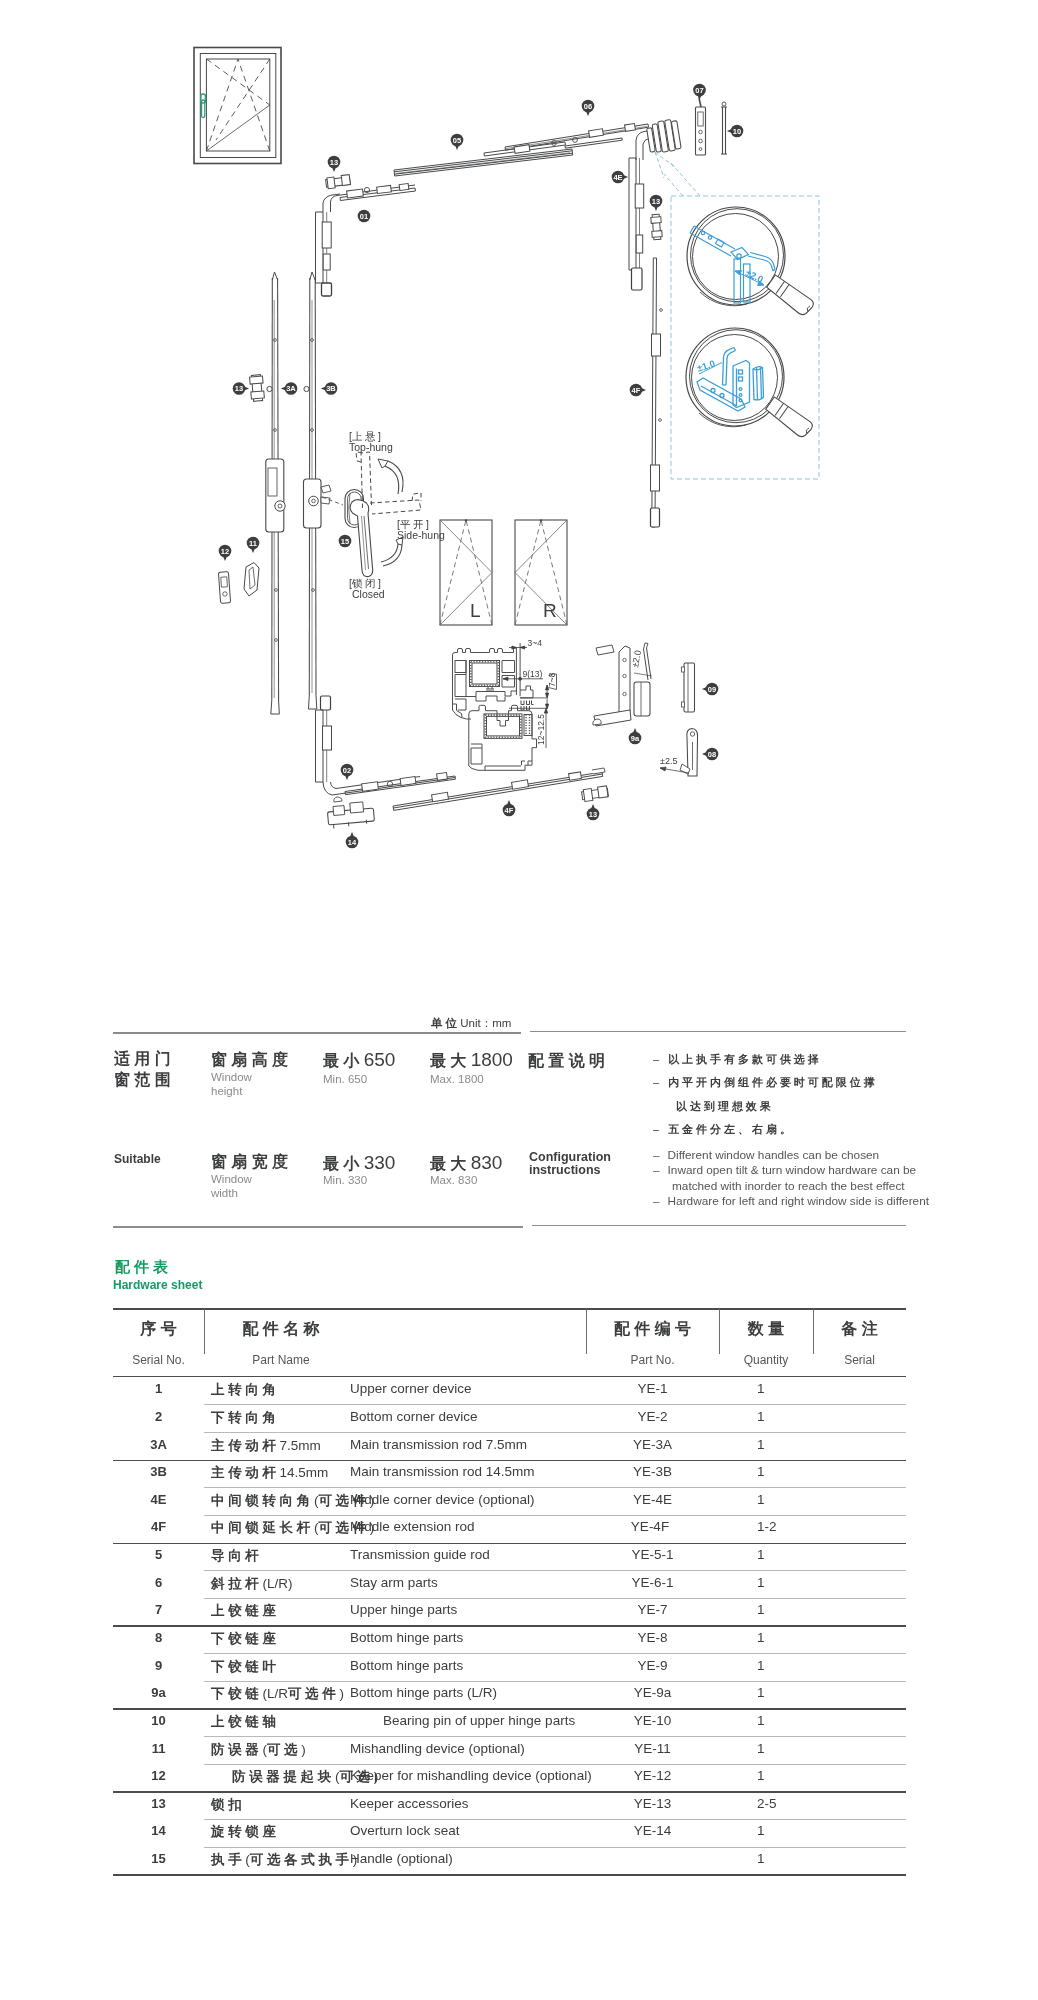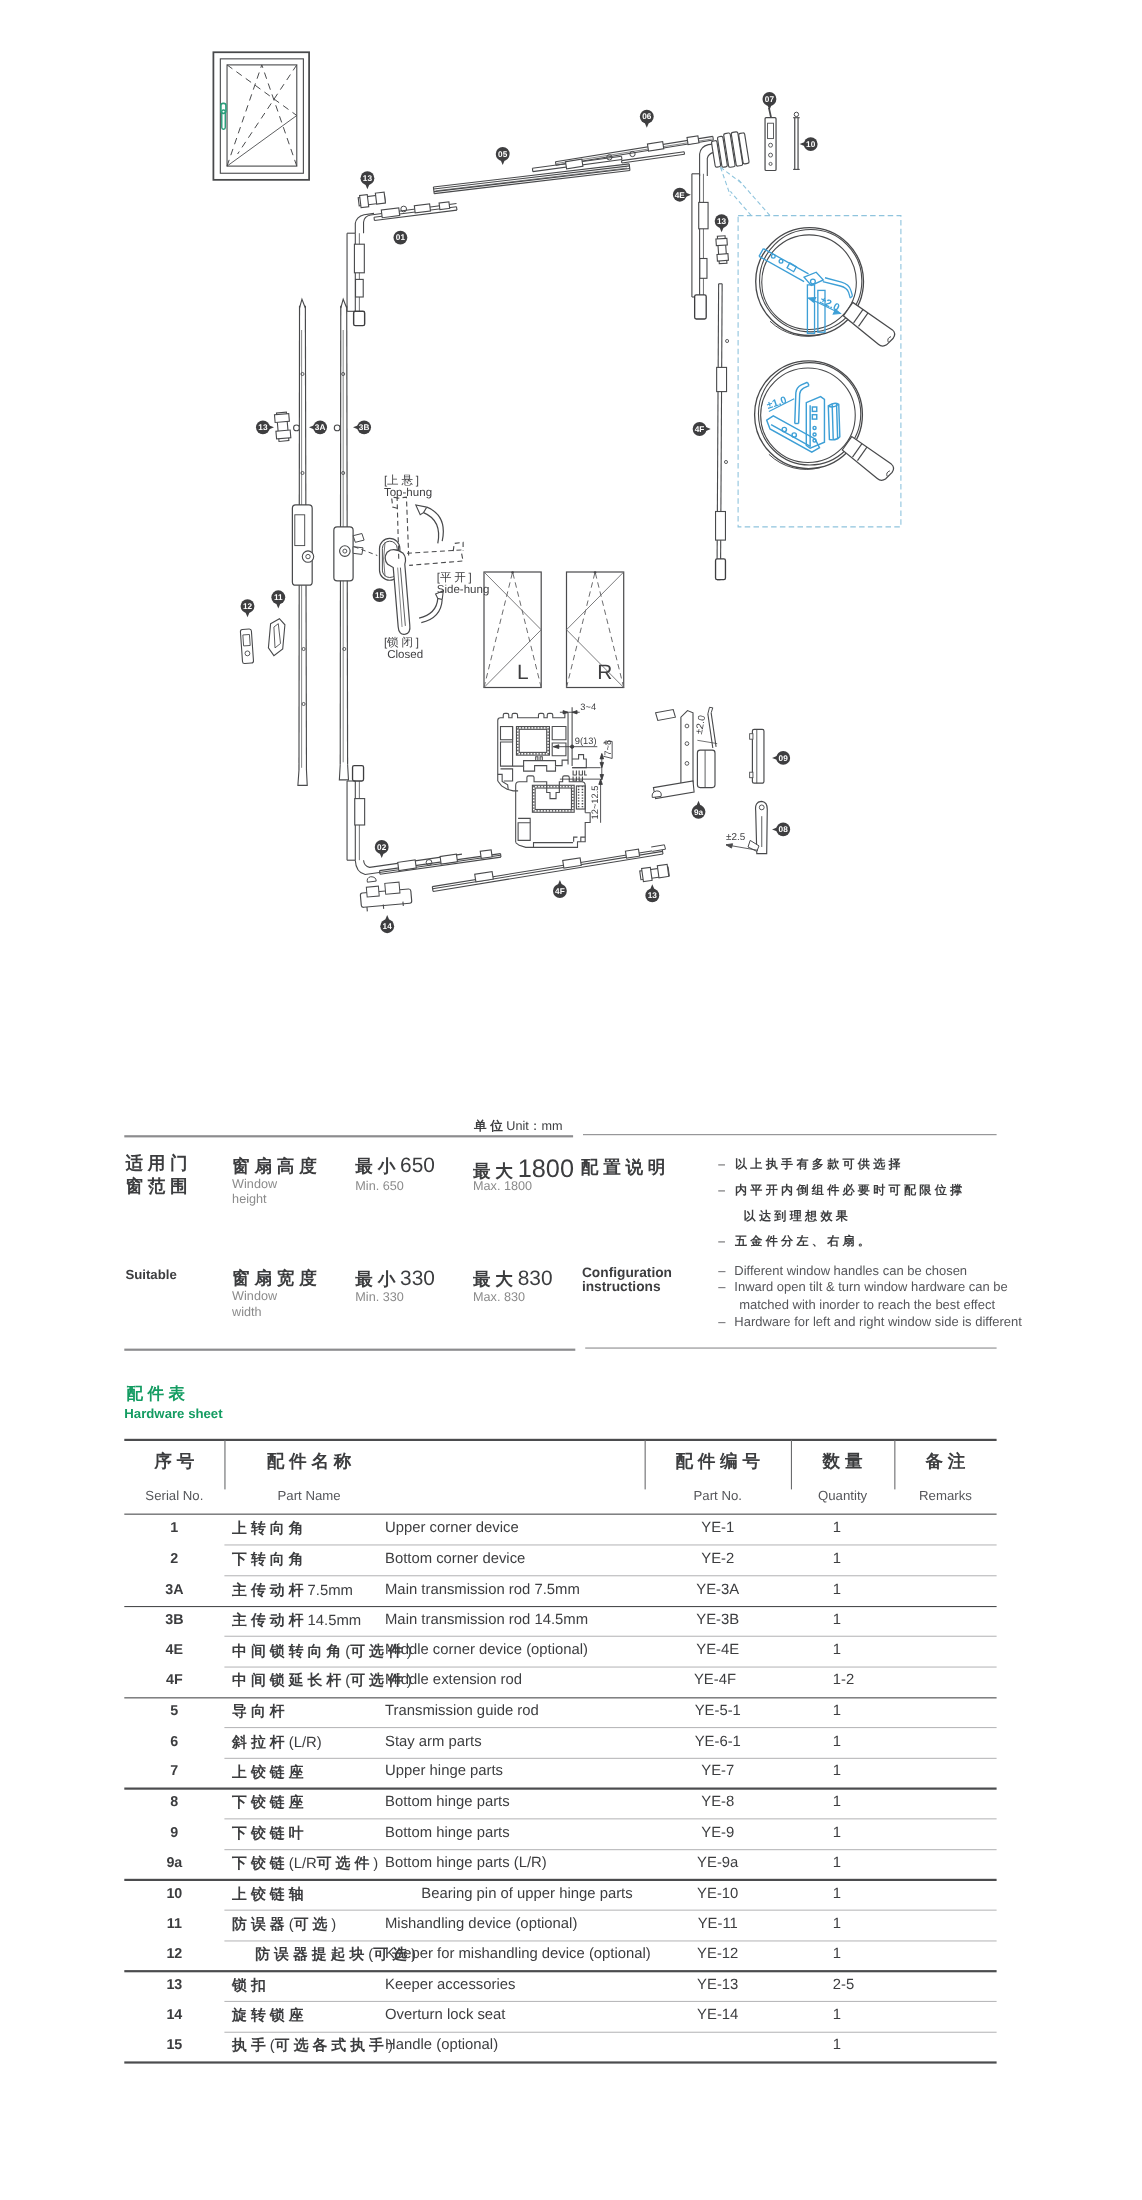--- a/index.html
+++ b/index.html
@@ -552,21 +552,21 @@
 <div class="hr" style="left:530px;top:1030.5px;width:376px;"></div>
 
 <div class="abs g1" style="left:114px;top:1049px;font-size:16px;line-height:20.5px;font-weight:bold;"><span class="zh">适用门<br>窗范围</span></div>
 
 <div class="abs g1" style="left:211px;top:1050px;font-size:16px;"><span class="zh">窗扇高度</span></div>
 <div class="abs g2" style="left:211px;top:1071px;font-size:11.5px;line-height:13.5px;">Window<br>height</div>
 
 <div class="abs g1" style="left:323px;top:1049px;font-size:16px;"><span class="zh">最小</span><span style="font-size:19px;">650</span></div>
 <div class="abs g2" style="left:323px;top:1073px;font-size:11.5px;">Min. 650</div>
 
-<div class="abs g1" style="left:430px;top:1049px;font-size:16px;"><span class="zh">最大</span><span style="font-size:23px;">1800</span></div>
+<div class="abs g1" style="left:430px;top:1049px;font-size:16px;"><span class="zh">最大</span><span style="font-size:19px;">1800</span></div>
 <div class="abs g2" style="left:430px;top:1073px;font-size:11.5px;">Max. 1800</div>
 
 <div class="abs g1" style="left:528px;top:1051px;font-size:16px;font-weight:bold;"><span class="zh">配置说明</span></div>
 
 <div class="abs g1" style="left:653px;top:1048px;font-size:11px;line-height:23.3px;"><span style="margin-right:9px;">–</span><span class="zh">以上执手有多款可供选择</span><br><span style="margin-right:9px;">–</span><span class="zh">内平开内倒组件必要时可配限位撑</span><br><span style="margin-left:23px;" class="zh">以达到理想效果</span><br><span style="margin-right:9px;">–</span><span class="zh">五金件分左、右扇。</span></div>
 
 <div class="abs g1" style="left:114px;top:1152px;font-size:12px;font-weight:bold;">Suitable</div>
 
 <div class="abs g1" style="left:211px;top:1152px;font-size:16px;"><span class="zh">窗扇宽度</span></div>
 <div class="abs g2" style="left:211px;top:1173px;font-size:11.5px;line-height:13.5px;">Window<br>width</div>
@@ -598,21 +598,21 @@
 
 <div class="abs g1" style="left:158.5px;top:1319px;font-size:16px;transform:translateX(-50%);"><span class="zh" style="margin-right:-.27em;">序号</span></div>
 <div class="abs g3" style="left:158.5px;top:1353px;font-size:12px;transform:translateX(-50%);">Serial No.</div>
 <div class="abs g1" style="left:281px;top:1319px;font-size:16px;transform:translateX(-50%);"><span class="zh" style="margin-right:-.27em;">配件名称</span></div>
 <div class="abs g3" style="left:281px;top:1353px;font-size:12px;transform:translateX(-50%);">Part Name</div>
 <div class="abs g1" style="left:652.5px;top:1319px;font-size:16px;transform:translateX(-50%);"><span class="zh" style="margin-right:-.27em;">配件编号</span></div>
 <div class="abs g3" style="left:652.5px;top:1353px;font-size:12px;transform:translateX(-50%);">Part No.</div>
 <div class="abs g1" style="left:766px;top:1319px;font-size:16px;transform:translateX(-50%);"><span class="zh" style="margin-right:-.27em;">数量</span></div>
 <div class="abs g3" style="left:766px;top:1353px;font-size:12px;transform:translateX(-50%);">Quantity</div>
 <div class="abs g1" style="left:859.5px;top:1319px;font-size:16px;transform:translateX(-50%);"><span class="zh" style="margin-right:-.27em;">备注</span></div>
-<div class="abs g3" style="left:859.5px;top:1353px;font-size:12px;transform:translateX(-50%);">Remarks</div>
+<div class="abs g3" style="left:859.5px;top:1353px;font-size:12px;transform:translateX(-50%);">Serial</div>
 
 <div class="hrd" style="left:113px;top:1375.5px;width:793px;height:1.7px;"></div>
 
 <div class="abs" style="left:0;top:1376.2px;width:1038px;height:28px;font-size:13.5px;color:#3c3d3f;">
     <span class="abs" style="left:158.5px;top:5px;transform:translateX(-50%);font-weight:bold;font-size:13px;">1</span>
     <span class="abs" style="left:211px;top:5px;"><span class="zh">上转向角</span></span>
     <span class="abs" style="left:350px;top:5px;">Upper corner device</span>
     <span class="abs" style="left:652.5px;top:5px;transform:translateX(-50%);">YE-1</span>
     <span class="abs" style="left:757px;top:5px;">1</span>
   </div>

